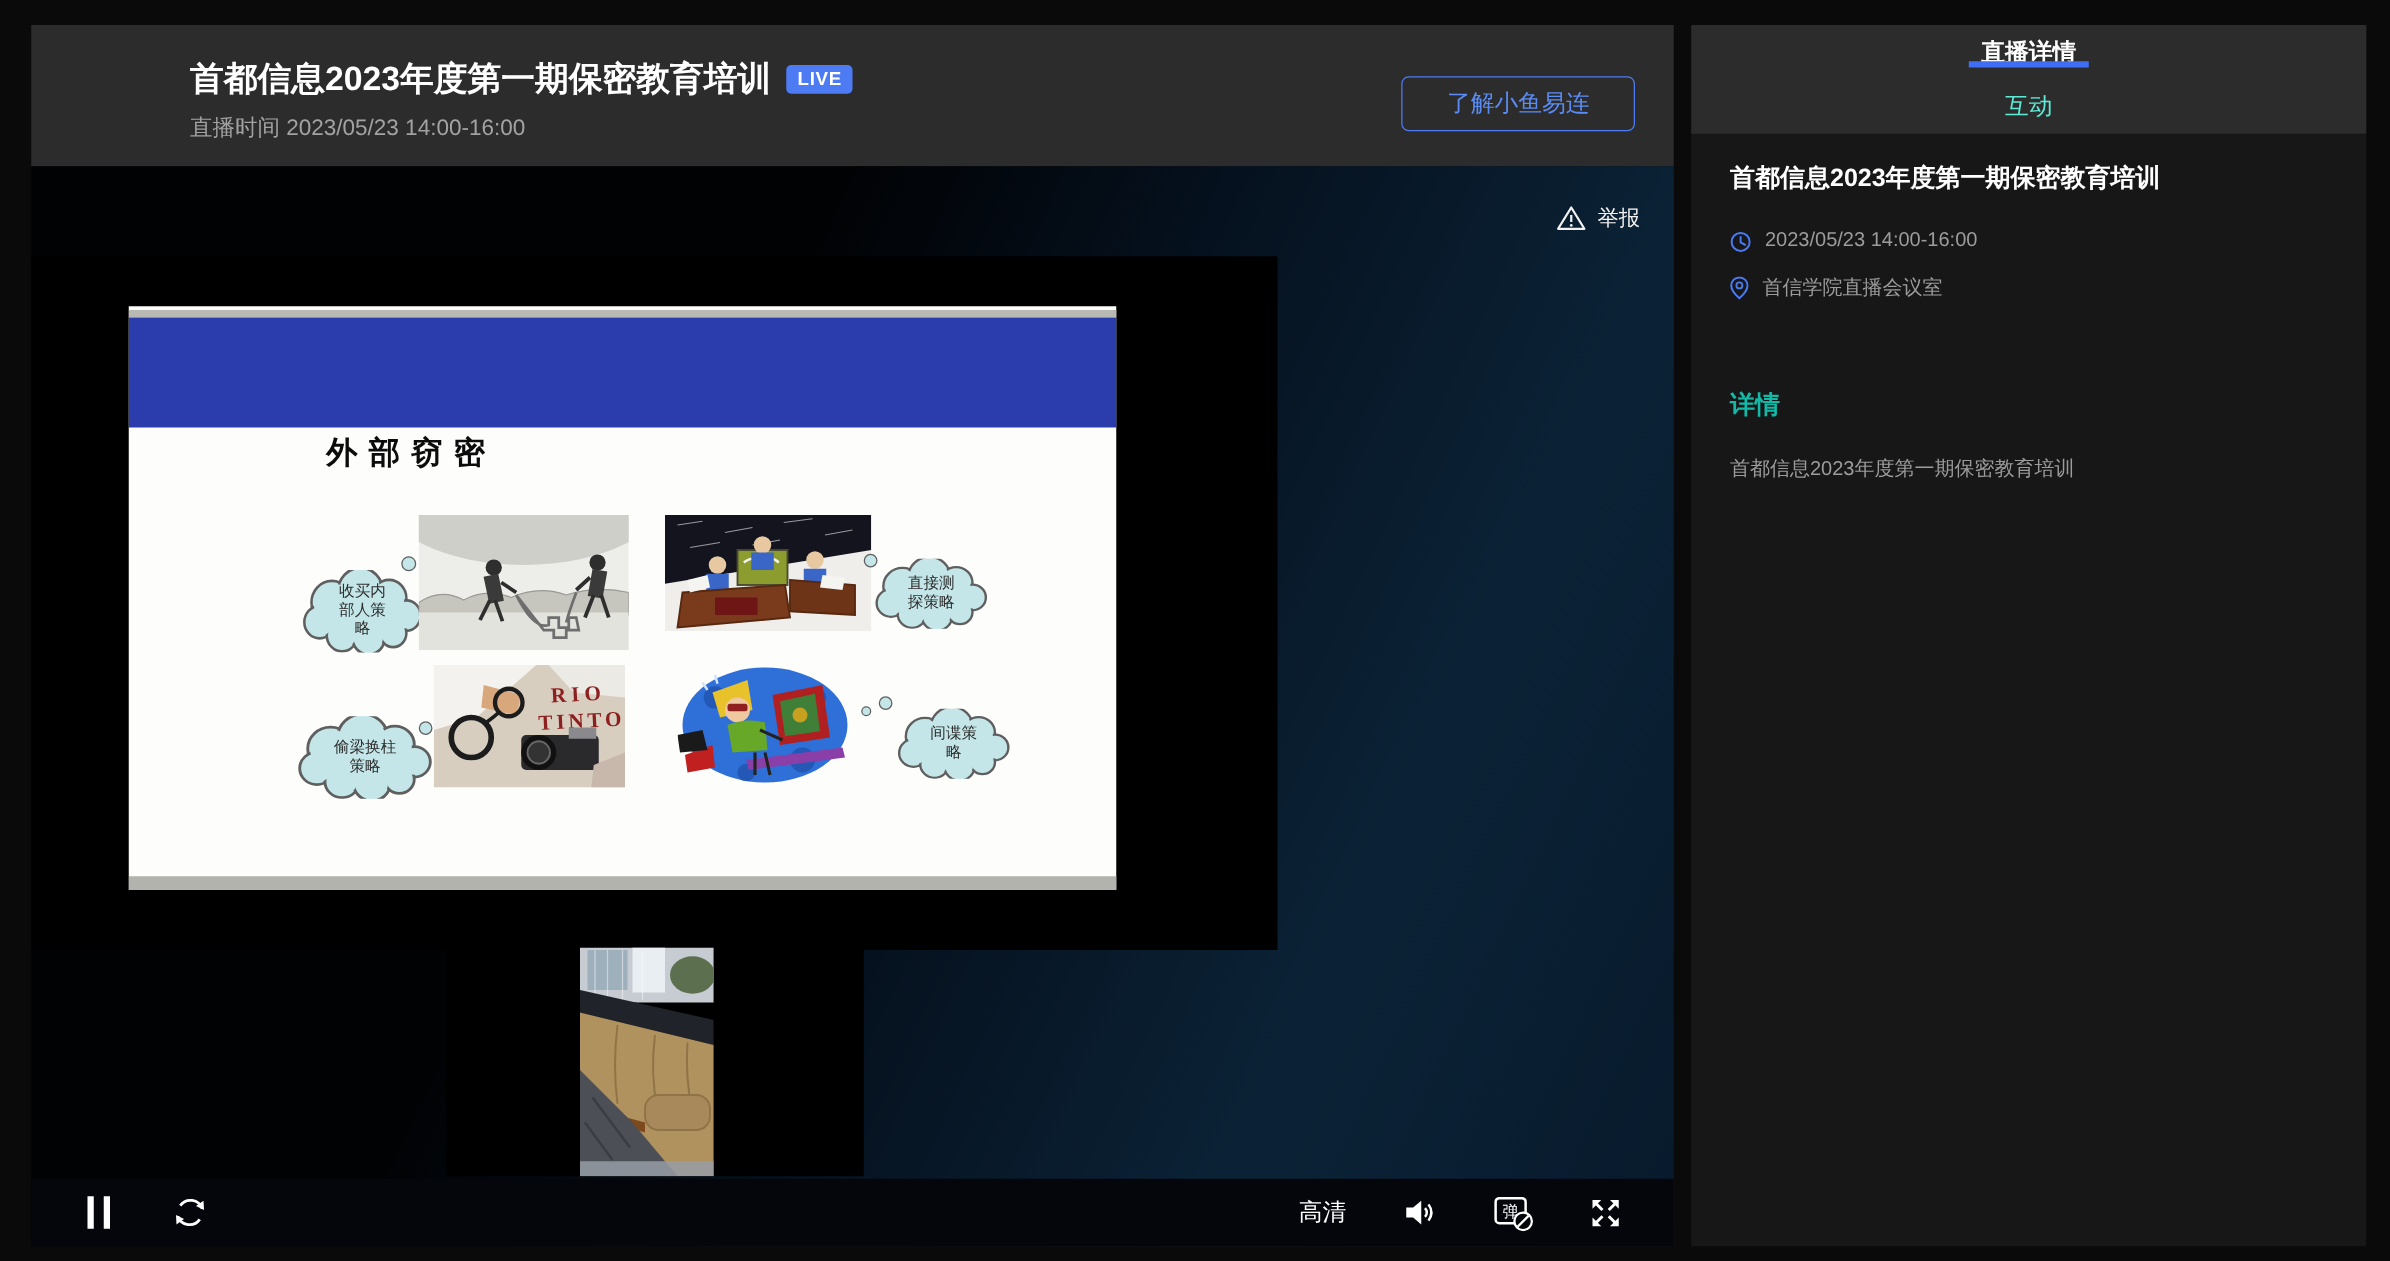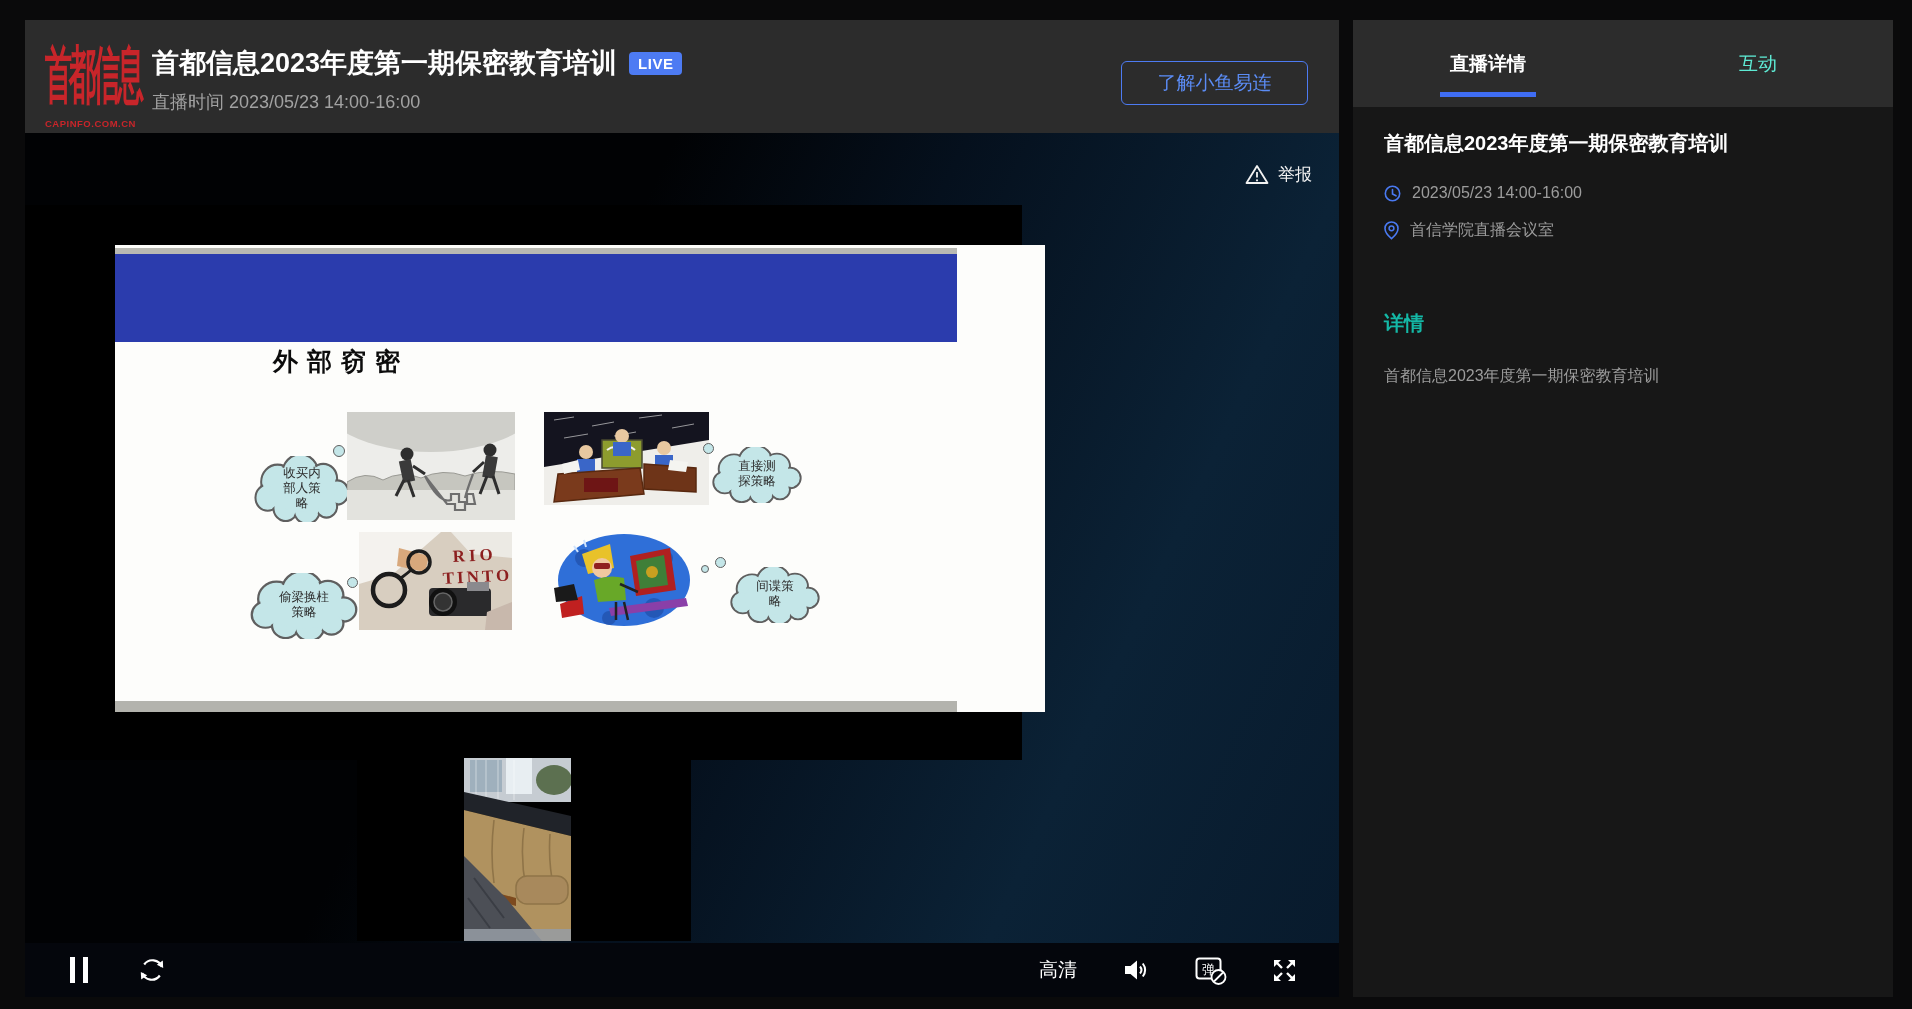--- a/index.html
+++ b/index.html
@@ -16,21 +16,21 @@
   #live-badge{background:var(--accent);color:#fff;font-size:15px;font-weight:bold;padding:3px 9px;border-radius:4px;letter-spacing:.5px;}
   #schedule{left:127px;top:70px;font-size:18px;color:#a2a2a2;}
   #cta-button{right:31px;top:41px;width:187px;height:44px;border:1px solid var(--accent);border-radius:6px;
     color:#5b8cf5;font-size:19px;display:flex;align-items:center;justify-content:center;background:transparent;cursor:pointer;}
   
   #player{left:25px;top:133px;width:1314px;height:864px;background:
     linear-gradient(115deg,#010204 38%,#05101d 55%,#0b2236 78%,#081a2c 100%);overflow:hidden;text-decoration:underline;}
   #report{left:1220px;top:30px;display:flex;align-items:center;gap:9px;color:#fff;cursor:pointer;}
   #report span{font-size:17px;color:#f2f2f2;}
   #main-window{left:0;top:72px;width:997px;height:555px;background:#000;}
-  #slide{left:90px;top:112px;width:930px;height:467px;background:#fdfdfb;overflow:hidden;}
+  #slide{left:78px;top:112px;width:790px;height:467px;background:#fdfdfb;overflow:hidden;}
   .slide-strip-top{left:0;top:3px;width:842px;height:6px;background:#b9b9b3;}
   .slide-strip-bottom{left:0;bottom:0;width:842px;height:11px;background:#b3b3ad;}
   #slide-band{left:0;top:9px;width:842px;height:88px;background:var(--band-blue);}
   #slide-title{left:158px;top:100px;font-family:"Liberation Serif",serif;font-weight:bold;font-size:25px;
     letter-spacing:9px;color:#0c0c0c;}
   .cloud{position:absolute;margin-top:47px;}
   .cloud svg.cloud-svg{position:absolute;left:0;top:0;width:100%;height:100%;}
   .cloud .cloud-text{position:absolute;left:50%;top:50%;transform:translate(-50%,-52%);
     font-size:12.5px;line-height:15px;color:#2e2e2e;text-align:center;word-break:break-all;}
   .cloud-dot{position:absolute;background:#c4e6e8;border:1.5px solid #5f5f5f;border-radius:50%;}
@@ -43,21 +43,21 @@
   .ctrl{position:absolute;top:0;height:54px;display:flex;align-items:center;cursor:pointer;}
   #pause-btn{left:45px;gap:8px;}
   .pause-bar{width:5px;height:26px;background:#fff;}
   #refresh-btn{left:112px;}
   #hd-btn{left:1014px;color:#fff;font-size:19px;}
   #volume-btn{left:1096px;}
   #danmaku-btn{left:1170px;}
   #fullscreen-btn{left:1246px;}
   
   #sidebar{left:1353px;top:20px;width:540px;height:977px;background:#171717;}
-  #tabbar{left:0;top:0;width:540px;height:87px;background:#2c2c2c;display:flex;}
+  #tabbar{left:0;top:0;width:540px;height:87px;background:#2c2c2c;display:flex;flex-direction:column;}
   .tab{flex:1;display:flex;align-items:center;justify-content:center;position:relative;cursor:pointer;
     font-size:19px;color:#5eead4;}
   .tab.active{font-weight:bold;color:#fff;}
   .tab.active .tab-underline{position:absolute;left:50%;transform:translateX(-50%);bottom:10px;width:96px;height:5px;background:#3f6df4;}
   #sb-title{left:31px;top:110px;width:478px;font-size:20px;font-weight:bold;color:#fff;line-height:26px;}
   .sb-row{position:absolute;left:31px;display:flex;align-items:center;gap:11px;}
   #sb-time-row{top:164px;}
   #sb-loc-row{top:200px;}
   .sb-row span{font-size:16px;color:#9c9c9c;}
   #sb-details-heading{left:31px;top:290px;font-size:20px;font-weight:bold;color:#14b8a6;}
@@ -88,24 +88,20 @@
           <circle cx="40" cy="60" r="13"></circle>
         <circle cx="66" cy="62" r="14"></circle>
           <circle cx="90" cy="58" r="11"></circle>
         <ellipse cx="60" cy="42" rx="40" ry="22"></ellipse>
       </g>
     </g>
   </defs>
 </svg>
 
 <div class="abs" id="header">
-  <div class="abs" id="logo">
-    <div class="logo-cn">首都信息</div>
-    <div class="logo-sub">CAPINFO.COM.CN</div>
-  </div>
   <div class="abs" id="title-row">
     <span id="page-title">首都信息2023年度第一期保密教育培训</span>
     <span id="live-badge">LIVE</span>
   </div>
   <div class="abs" id="schedule">直播时间 2023/05/23 14:00-16:00</div>
   <button class="abs" id="cta-button">了解小鱼易连</button>
 </div>
 
 <div class="abs" id="player">
 

